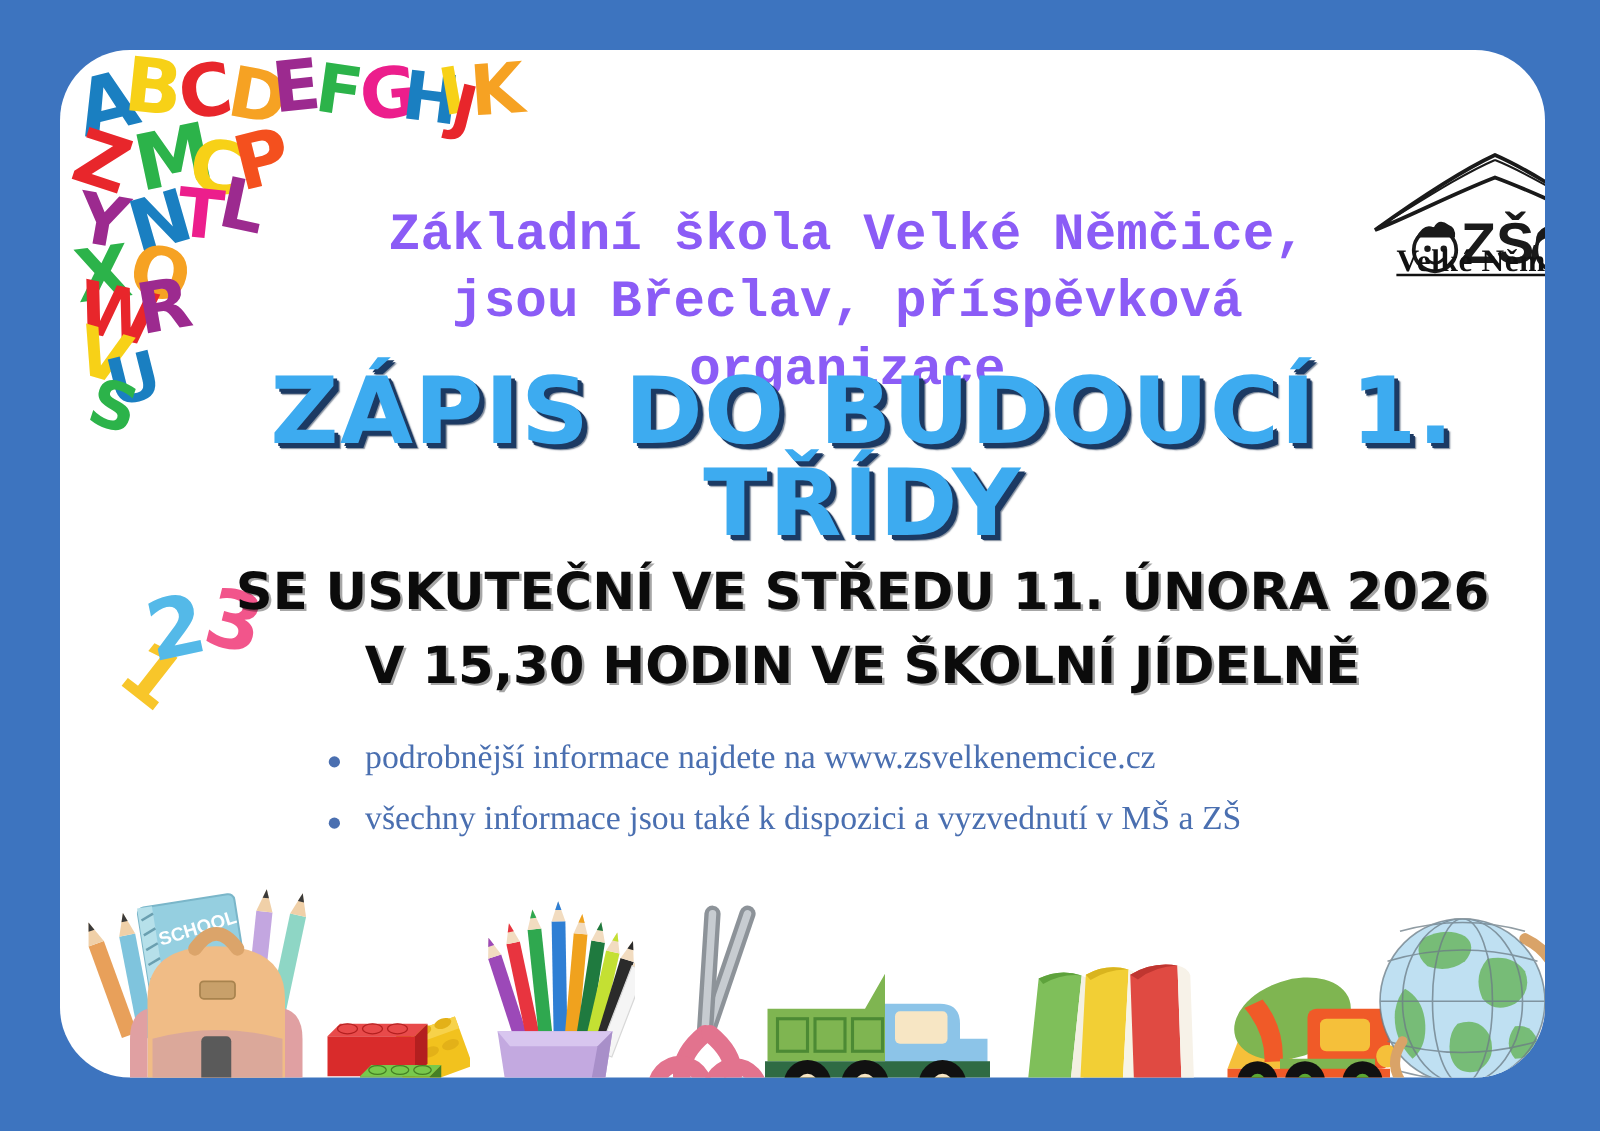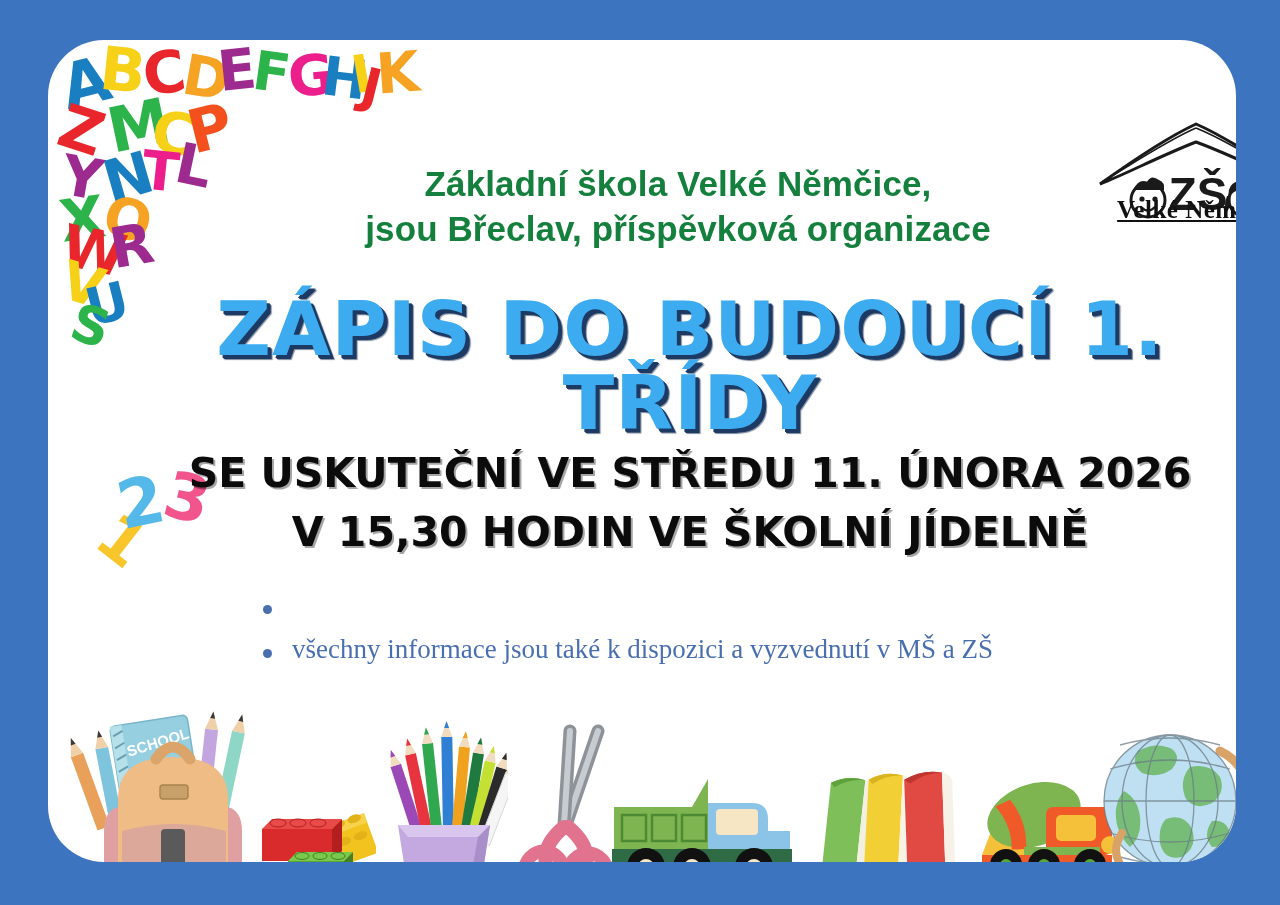--- a/index.html
+++ b/index.html
@@ -26,24 +26,24 @@
   
   .num{
     position:absolute;font-family:"DejaVu Sans", sans-serif;
     font-weight:bold;line-height:1;
   }
 
   
   #school-name{
     position:absolute;left:200px;top:122px;width:860px;
     text-align:center;
-    color:#15803d;
-    font-family:Liberation Sans, sans-serif;
+    color:#8b5cf6;
+    font-family:Liberation Mono, monospace;
     font-weight:bold;
-    font-size:35px;line-height:1.28;
+    font-size:42px;line-height:1.28;
     letter-spacing:.1px;
   }
 
   
   #logo{position:absolute;left:1040px;top:72px;width:220px;height:115px;}
   #logo-text{
     position:absolute;left:0;top:84px;width:220px;text-align:center;
     font-family:"Liberation Serif", serif;font-weight:bold;
     font-size:25px;color:#111;letter-spacing:.5px;text-decoration:underline;
   }
@@ -170,20 +170,21 @@
     <div id="main-title">ZÁPIS DO BUDOUCÍ 1. TŘÍDY</div>
 
     <div id="event-lines">
       <div class="ev">SE USKUTEČNÍ VE STŘEDU 11. ÚNORA 2026</div>
       <div class="ev">V 15,30 HODIN VE ŠKOLNÍ JÍDELNĚ</div>
     </div>
 
     <div id="bullets">
         <div class="bl">
           <span class="dot"></span>
+          <span class="txt">podrobnější informace najdete na www.zsvelkenemcice.cz</span>
         </div>
         <div class="bl">
           <span class="dot"></span>
           <span class="txt">všechny informace jsou také k dispozici a vyzvednutí v MŠ a ZŠ</span>
         </div>
       </div>
 
     <div id="illustrations">
 
       <svg class="ill" style="left:8px;bottom:-2px;" width="230" height="200" viewBox="0 0 230 200">

